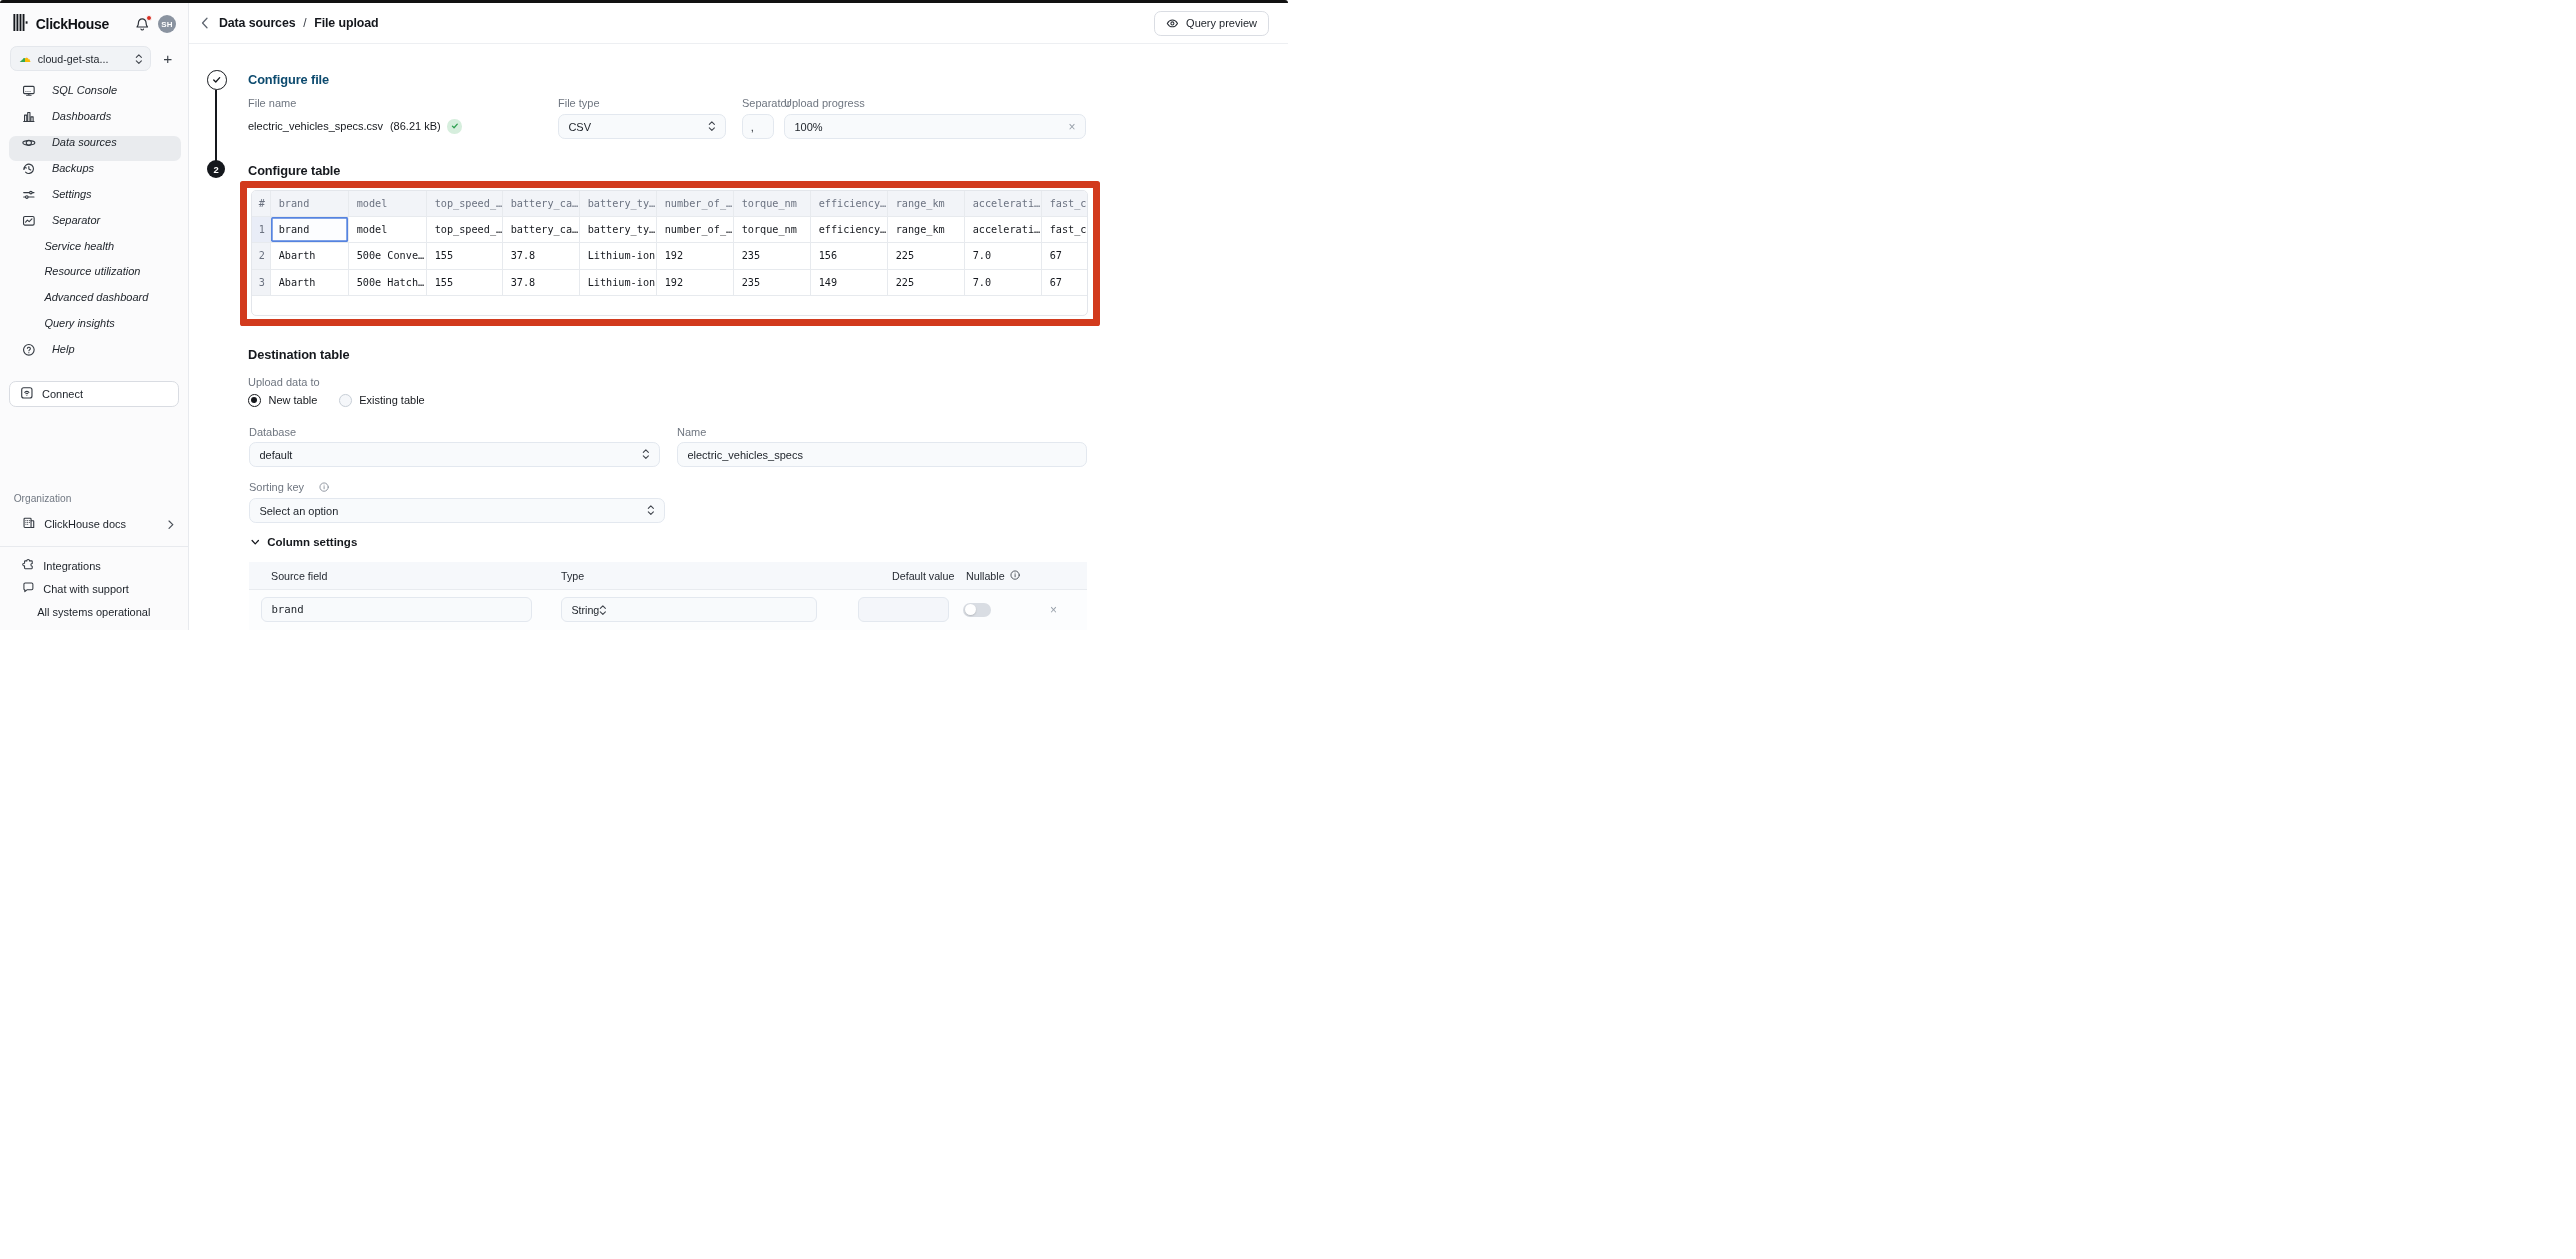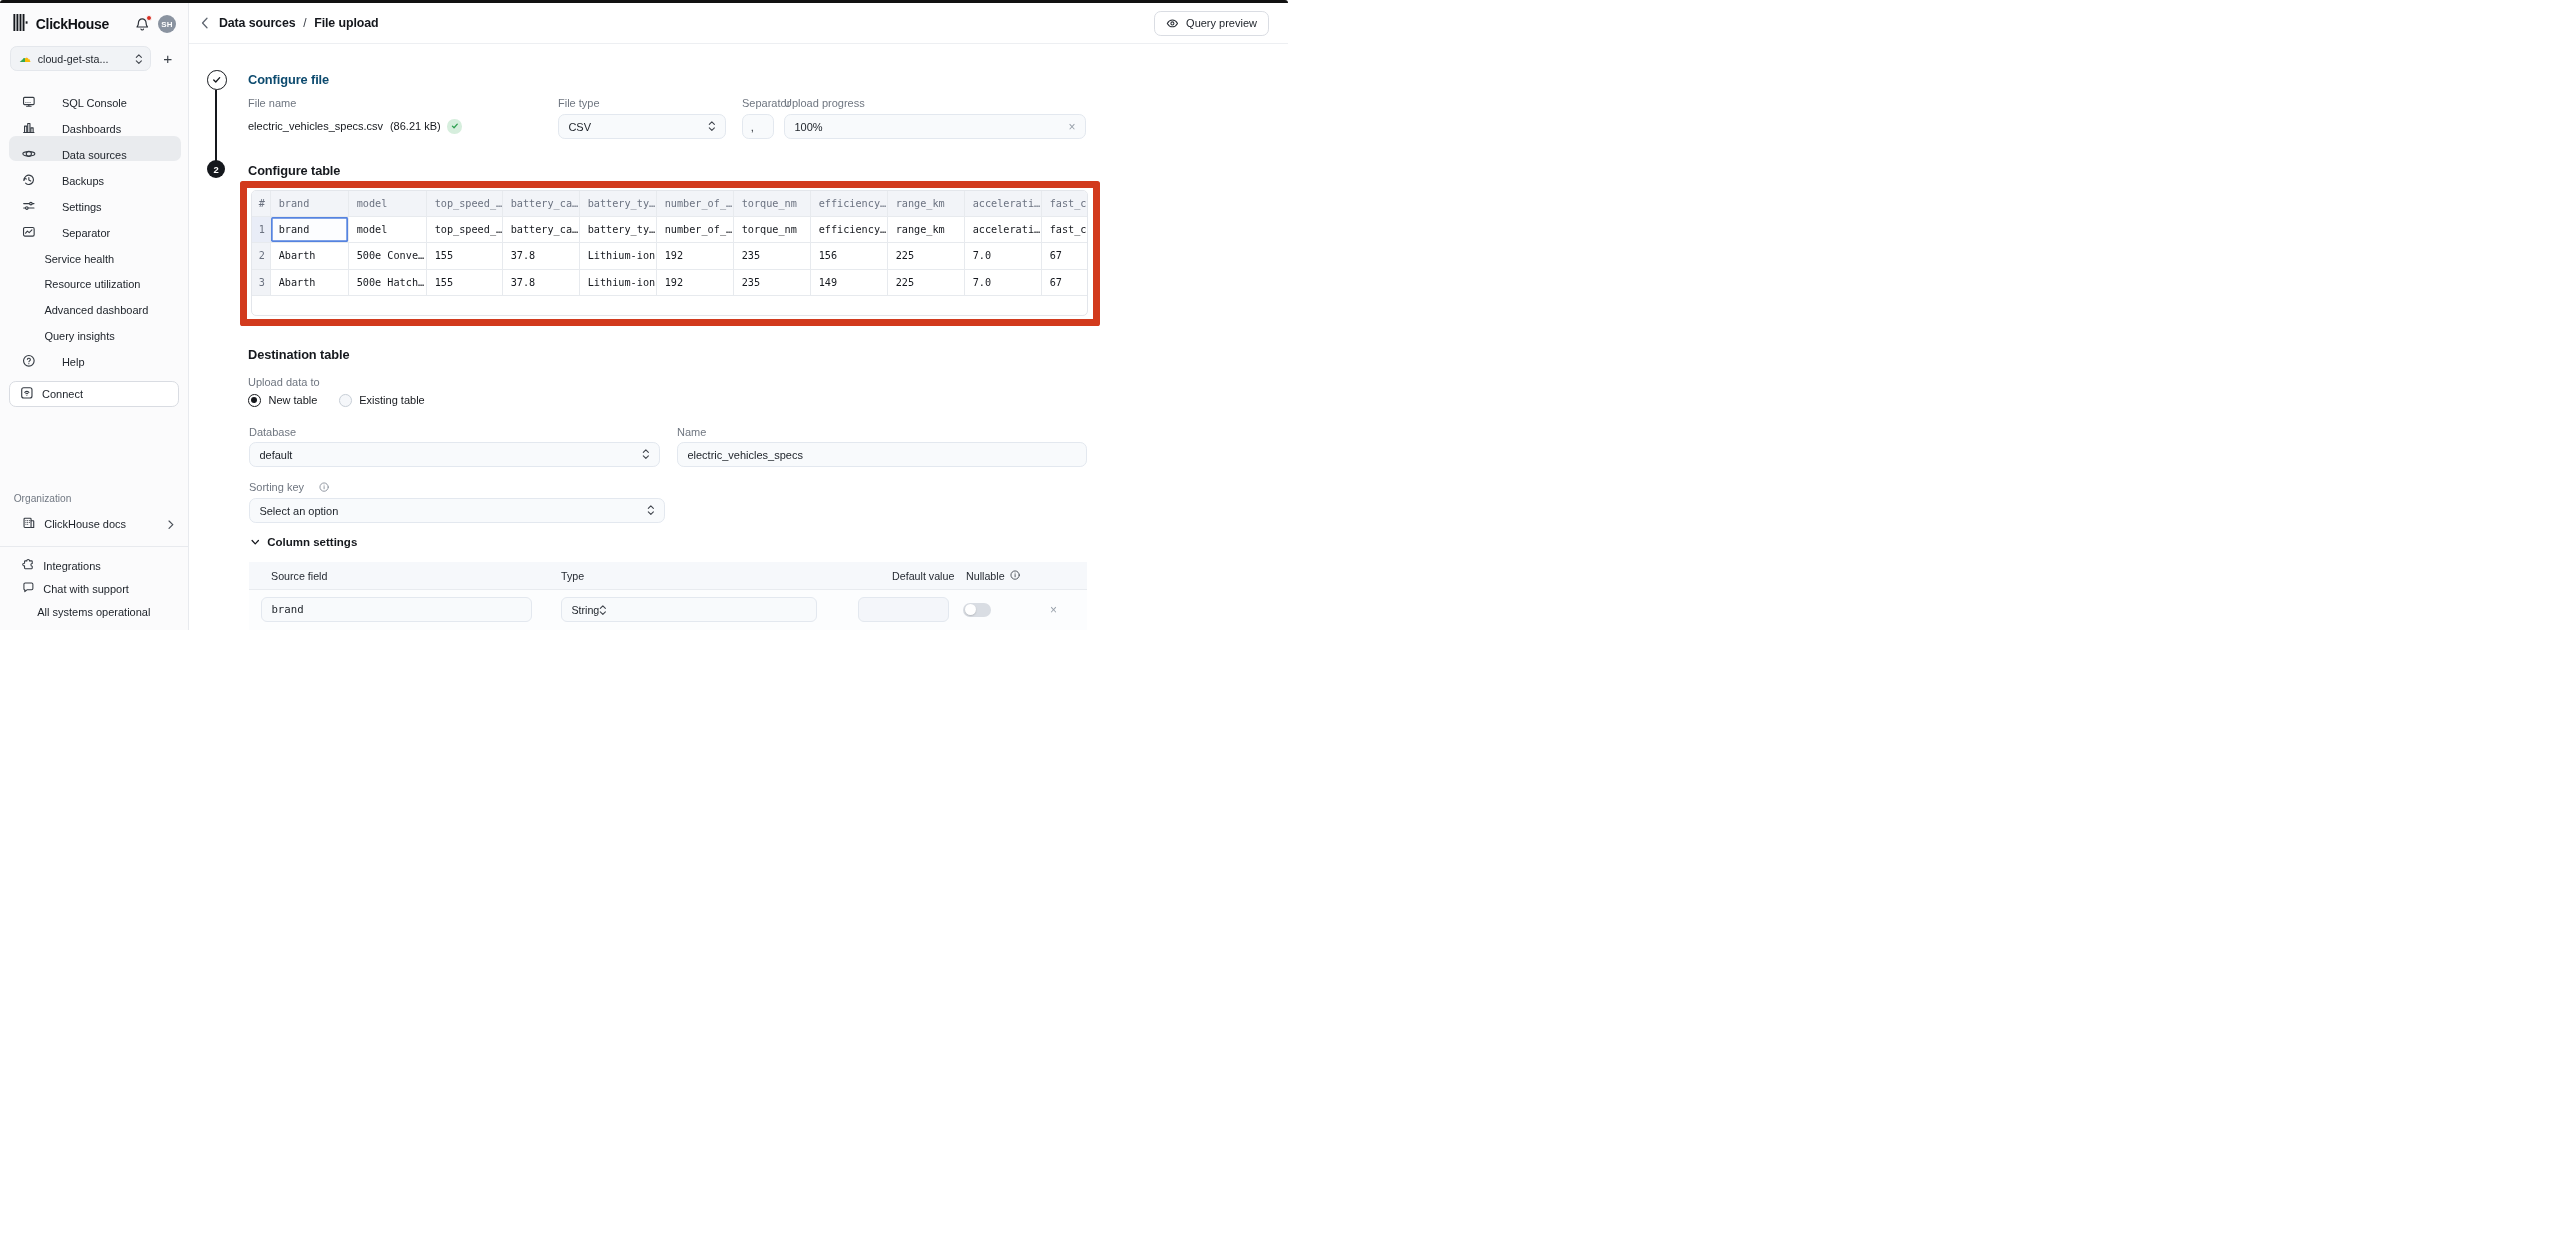--- a/index.html
+++ b/index.html
@@ -27,21 +27,21 @@
   .sb-head .spacer{flex:1;}
   .bell-wrap{position:relative;margin-right:8.5px;display:flex;}
   .bell-dot{position:absolute;top:-2.6px;right:-2.6px;width:6px;height:6px;border-radius:50%;background:#d92f23;border:1.3px solid #fbfbfc;}
   .avatar{width:18px;height:18px;border-radius:50%;background:#8a93a0;color:#fff;font-size:8px;font-weight:700;display:flex;align-items:center;justify-content:center;letter-spacing:0.2px;}
   .sb-select-row{display:flex;align-items:center;padding:4.3px 10.2px 6.8px;}
   .service-select{width:141px;height:25px;background:#f1f3f6;border:0.9px solid #e4e7ec;border-radius:6.8px;display:flex;align-items:center;gap:6.8px;padding:0 7.7px;}
   .gcp{font-size:12px;line-height:1;background:conic-gradient(#ea4335 0 25%,#fbbc05 25% 50%,#34a853 50% 75%,#4285f4 75% 100%);-webkit-background-clip:text;background-clip:text;color:transparent;transform:translateY(-0.9px);}
   .service-select .txt{flex:1;font-size:10.7px;color:#1f242b;white-space:nowrap;overflow:hidden;}
   .add-btn{margin-left:12px;font-size:15.4px;font-weight:400;color:#3a4048;line-height:1;}
   .nav{padding-top:6px;}
-  .nav-item{height:25px;display:flex;align-items:flex-end;gap:26px;margin:0 6.8px 0.9px 9.4px;padding-left:12.8px;border-radius:6.8px;font-size:11px;color:#21262d;}
+  .nav-item{height:25px;display:flex;align-items:flex-start;gap:16px;margin:0 6.8px 0.9px 9.4px;padding-left:12.8px;border-radius:6.8px;font-size:11px;color:#21262d;font-style:italic;}
   .nav-item .ic{width:13.7px;height:13.7px;flex:0 0 13.7px;display:flex;align-items:center;justify-content:center;}
   .nav-item.active{background:#e9ebee;}
   .nav-item.sub{padding-left:35px;}
   .connect-btn{margin:12px 9.4px 0;height:26.5px;border:0.9px solid #d9dce2;border-radius:6.8px;background:#fff;display:flex;align-items:center;gap:8.5px;padding:0 9.4px;font-size:11px;color:#1c2128;}
   .sb-spacer{flex:1;}
   .org-label{padding:0 13.7px 7.7px;font-size:10.2px;color:#717882;}
   .docs-item{height:25.6px;display:flex;align-items:center;gap:8.5px;padding:0 13.7px 0 22px;font-size:11px;color:#1c2128;margin-bottom:8.5px;}
   .docs-item .chev{margin-left:auto;display:flex;}
   .sb-footer{border-top:0.9px solid #e8eaee;padding:7.7px 0 6.8px;}
   .foot-item{height:23px;display:flex;align-items:center;gap:8.5px;padding-left:22px;font-size:11px;color:#1c2128;}

